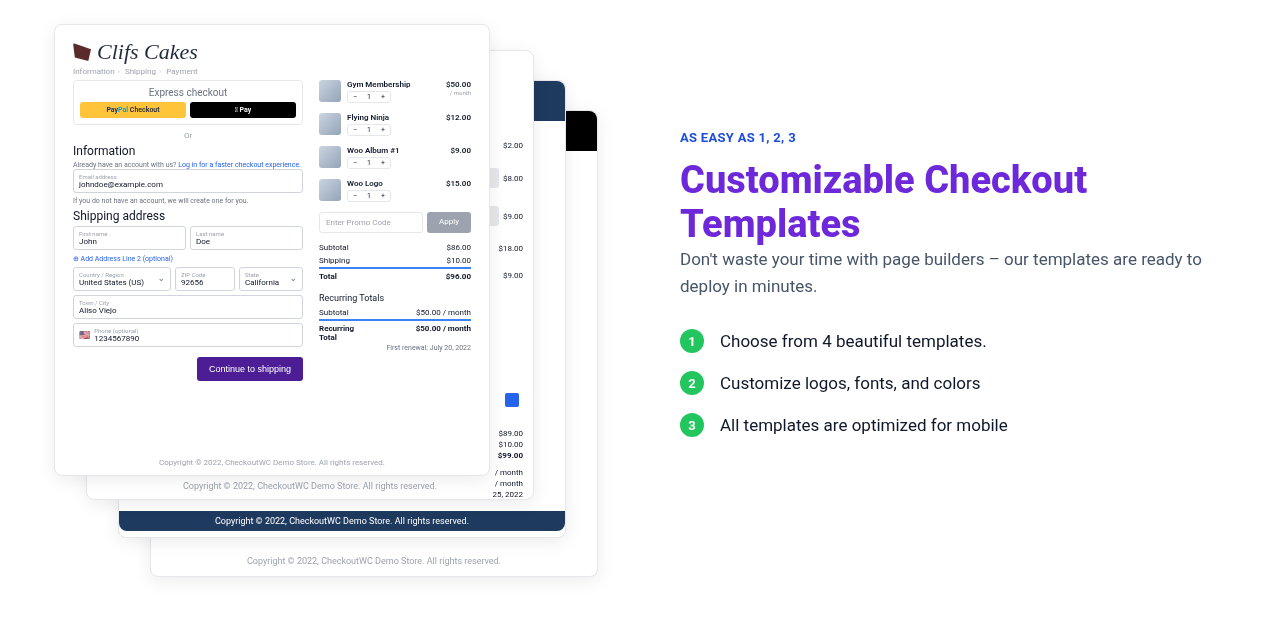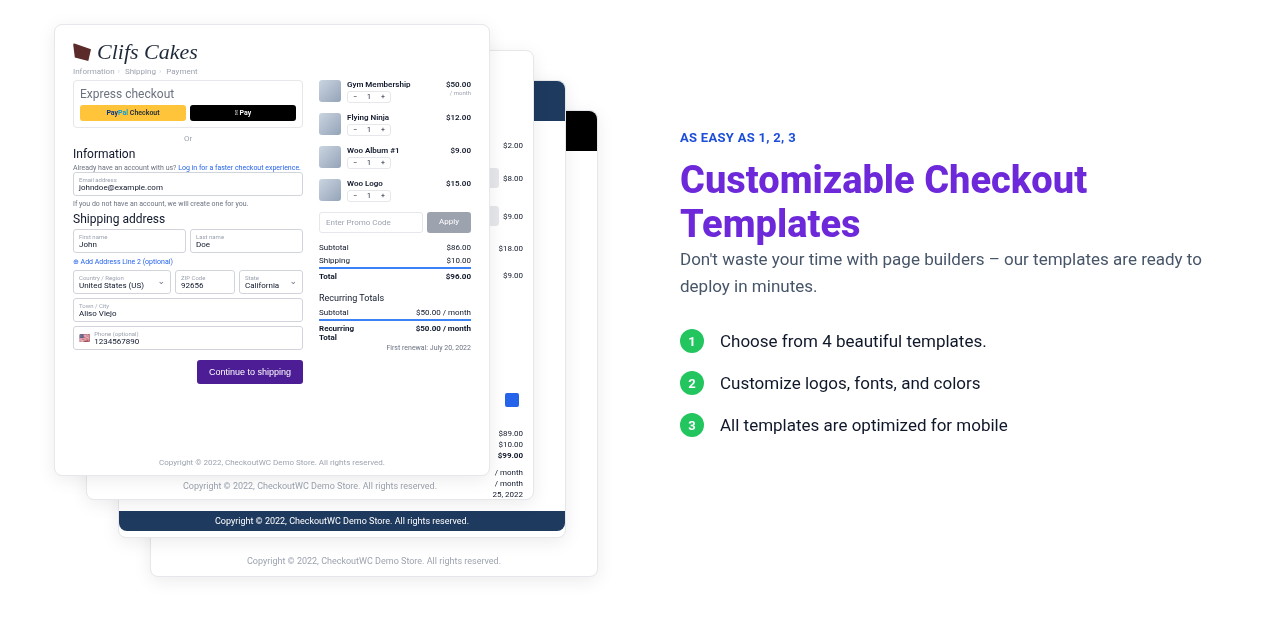--- a/index.html
+++ b/index.html
@@ -26,21 +26,21 @@
 .card1 { left: 54px; top: 24px; width: 436px; height: 452px; padding: 14px 18px 8px; display: flex; flex-direction: column; }
 .brand { display: flex; align-items: center; gap: 6px; }
 .brand .logo { width: 18px; height: 18px; background: #5b2a2a; clip-path: polygon(0 0, 100% 35%, 85% 100%, 10% 80%); border-radius: 2px; }
 .brand .name { font-family: "Brush Script MT", cursive; font-style: italic; font-size: 22px; color: #1e293b; }
 .crumbs { font-size: 8px; color: #9ca3af; margin-top: 2px; }
 .crumbs span.sep { margin: 0 3px; color: #cbd5e1; }
 .cols { display: flex; gap: 16px; margin-top: 4px; flex: 1; }
 .colL { flex: 0 0 230px; }
 .colR { flex: 1; }
 .box { border: 1px solid #e5e7eb; border-radius: 4px; padding: 6px; margin-bottom: 6px; }
-.boxtitle { font-size: 12px; color: #6b7280; text-align: left; margin-bottom: 4px; }
+.boxtitle { font-size: 10px; color: #6b7280; text-align: center; margin-bottom: 4px; }
 .paybtns { display: flex; gap: 4px; }
 .pp { flex: 1; background: #ffc439; border-radius: 3px; font-size: 7px; padding: 4px 0; text-align: center; font-weight: 600; }
 .pp .p1{color:#003087;}.pp .p2{color:#009cde;}.pp .p3{color:#1f2937;}
 .apay { flex: 1; background: #000; color: #fff; border-radius: 3px; font-size: 7px; padding: 4px 0; text-align: center; font-weight: 600; }
 .or { text-align: center; font-size: 8px; color: #9ca3af; margin: 2px 0 4px; }
 .sechead { font-size: 12px; color: #0f172a; margin: 4px 0 3px; }
 .tiny { font-size: 7px; color: #6b7280; }
 .tiny a { color: #2563eb; text-decoration: none; }
 .fld { border: 1px solid #d1d5db; border-radius: 3px; padding: 3px 5px; margin-bottom: 4px; background: #fff; }
 .fld .lbl { font-size: 6px; color: #9ca3af; }

